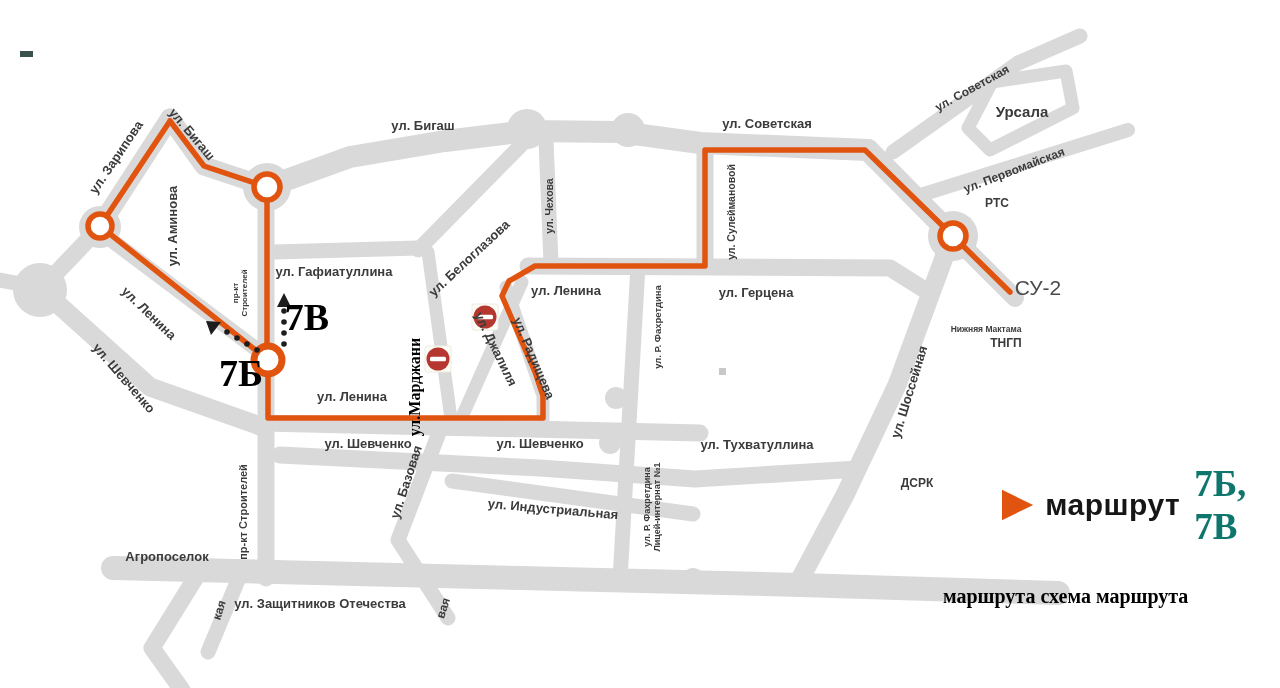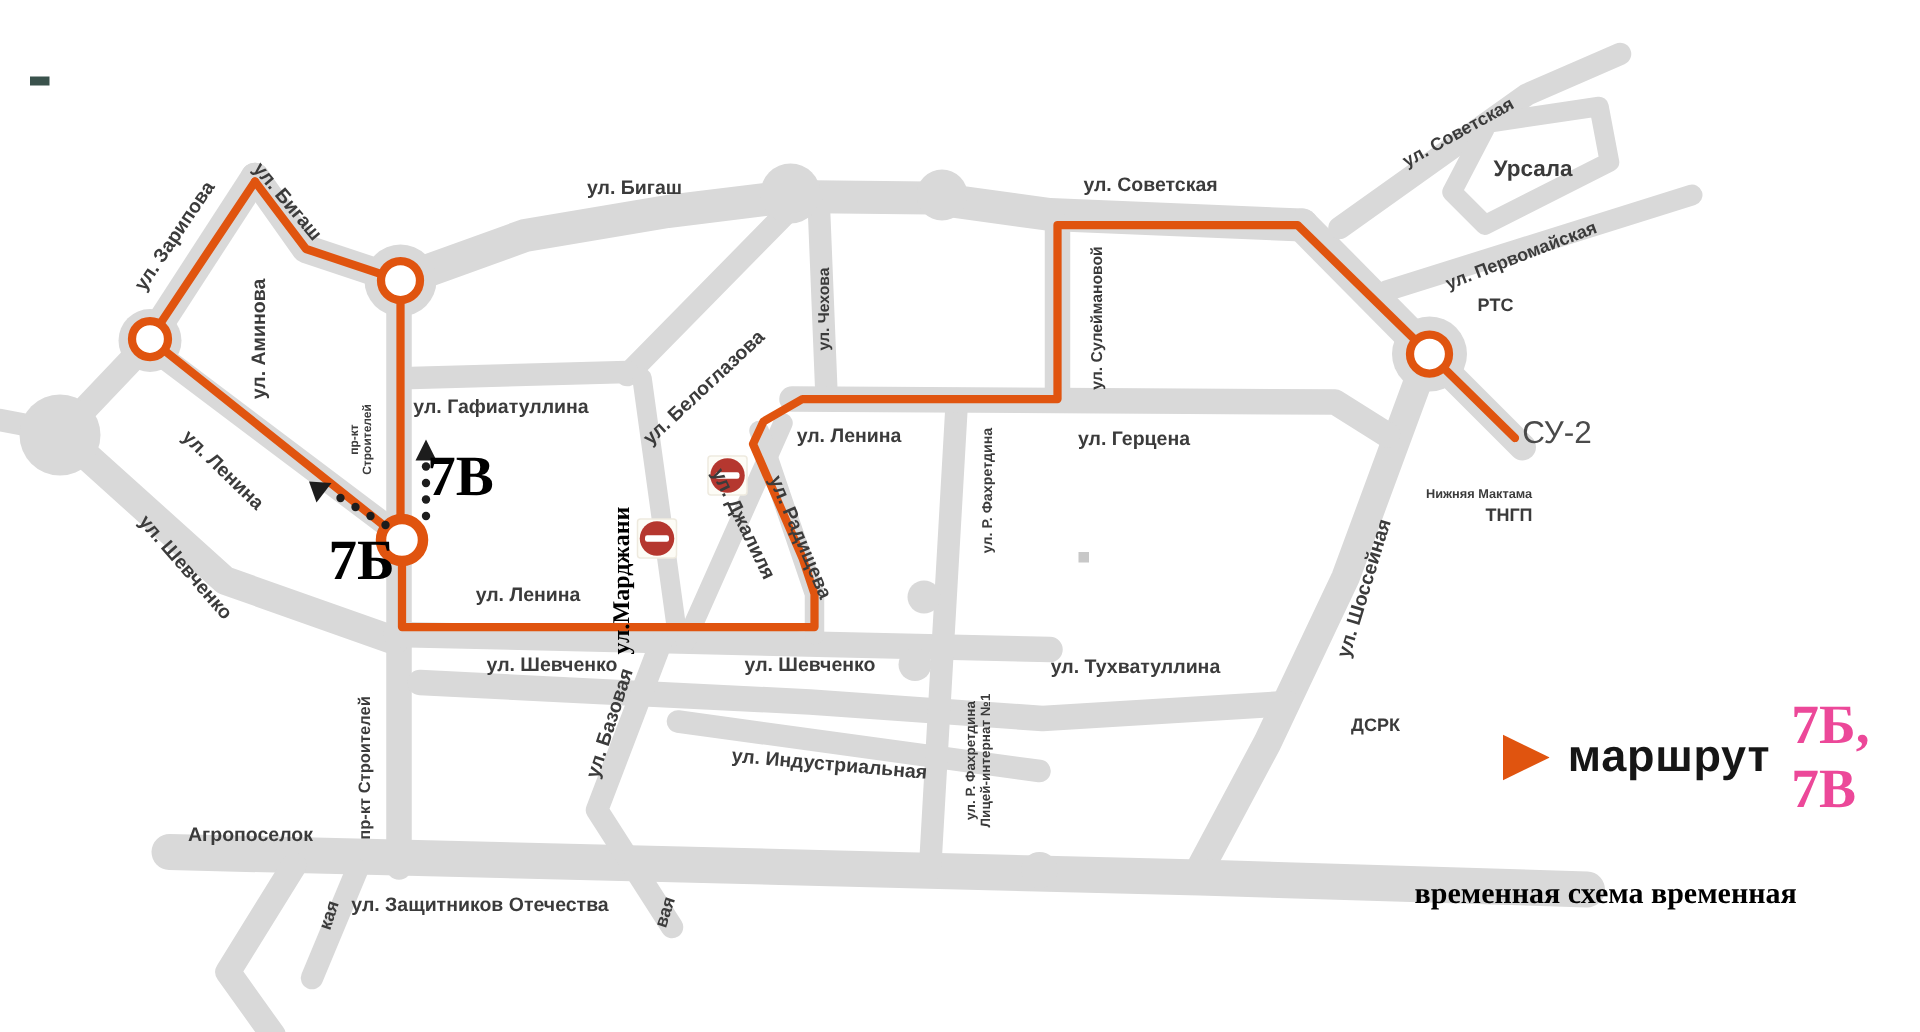--- a/index.html
+++ b/index.html
@@ -2,21 +2,21 @@
 <html><head>
 <meta charset="utf-8">
 <style>
   html,body{margin:0;padding:0;background:#fff;}
   .canvas{position:relative;width:1280px;height:688px;background:#ffffff;overflow:hidden;
           font-family:"Liberation Sans",sans-serif;}
   #map-svg{position:absolute;left:0;top:0;width:1280px;height:688px;}
   .legend{position:absolute;left:1002px;top:462px;display:flex;align-items:center;gap:12px;}
   .tri{width:38px;height:33px;background:#e0540f;clip-path:polygon(0 4%,0 96%,100% 50%);}
   .legend-word{font-weight:bold;font-size:30px;color:#161616;letter-spacing:.5px;}
-  .legend-nums{font-family:"Liberation Serif",serif;font-weight:bold;font-size:37px;color:#ec4899;margin-left:2px;}
+  .legend-nums{font-family:"Liberation Serif",serif;font-weight:bold;font-size:37px;color:#0f766e;margin-left:2px;}
   .schedule{position:absolute;left:943px;top:534px;font-family:"Liberation Serif",serif;
             font-weight:bold;font-size:20px;color:#000;line-height:25px;white-space:pre;}
 </style>
 </head>
 <body>
 
 <div class="canvas">
   <svg id="map-svg" viewBox="0 0 1280 688">
       <polyline points="170,118 100,226" fill="none" stroke="#d9d9d9" stroke-width="19" stroke-linecap="round" stroke-linejoin="round"></polyline>
       <polyline points="170,118 204,166 267,187" fill="none" stroke="#d9d9d9" stroke-width="19" stroke-linecap="round" stroke-linejoin="round"></polyline>
@@ -127,15 +127,15 @@
       <text transform="translate(241,373) rotate(0)" text-anchor="middle" font-size="38" font-weight="700" fill="#000000" font-family="&quot;Liberation Serif&quot;,&quot;DejaVu Serif&quot;,serif"><tspan x="0" dy="0.35em">7Б</tspan></text>
     </svg>
 
   <div class="legend">
     <span class="tri"></span>
     <span class="legend-word">маршрут</span>
     <span class="legend-nums">7Б, 7В</span>
   </div>
 
   <div class="schedule">
-    <div>временная схема временная</div>
+    <div>маршрута схема маршрута</div>
   </div>
 </div>
 
 </body></html>

